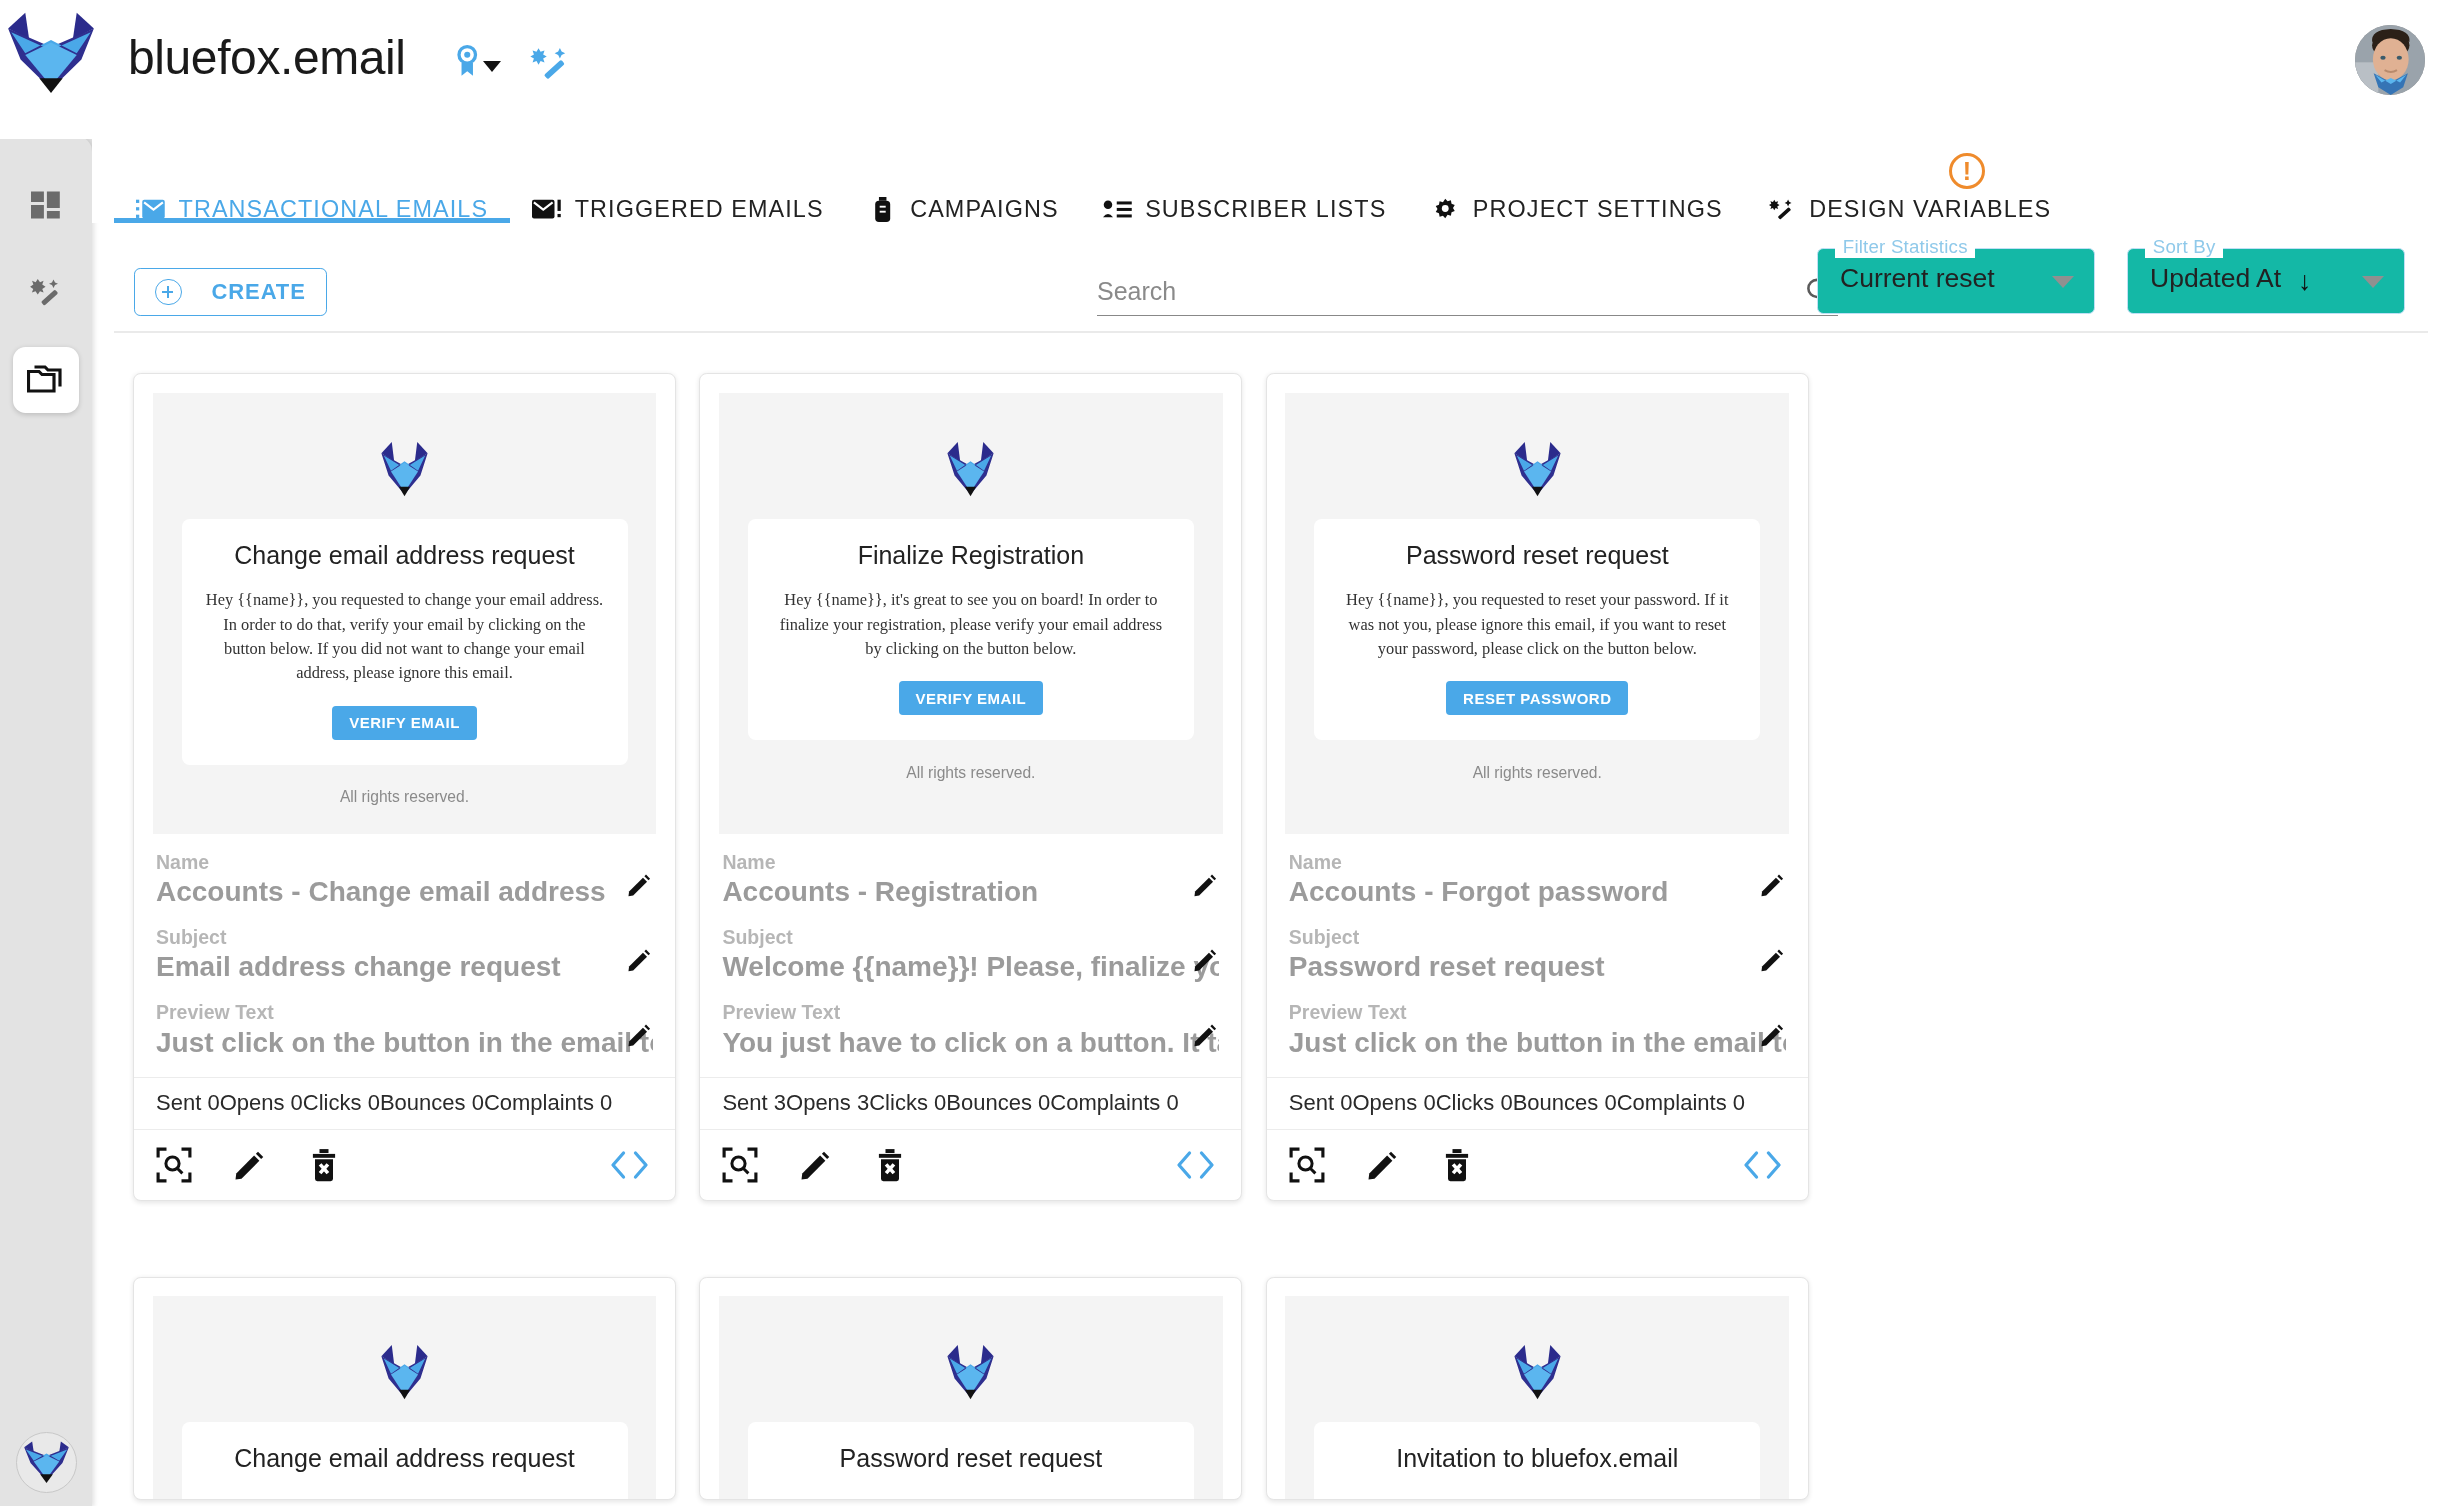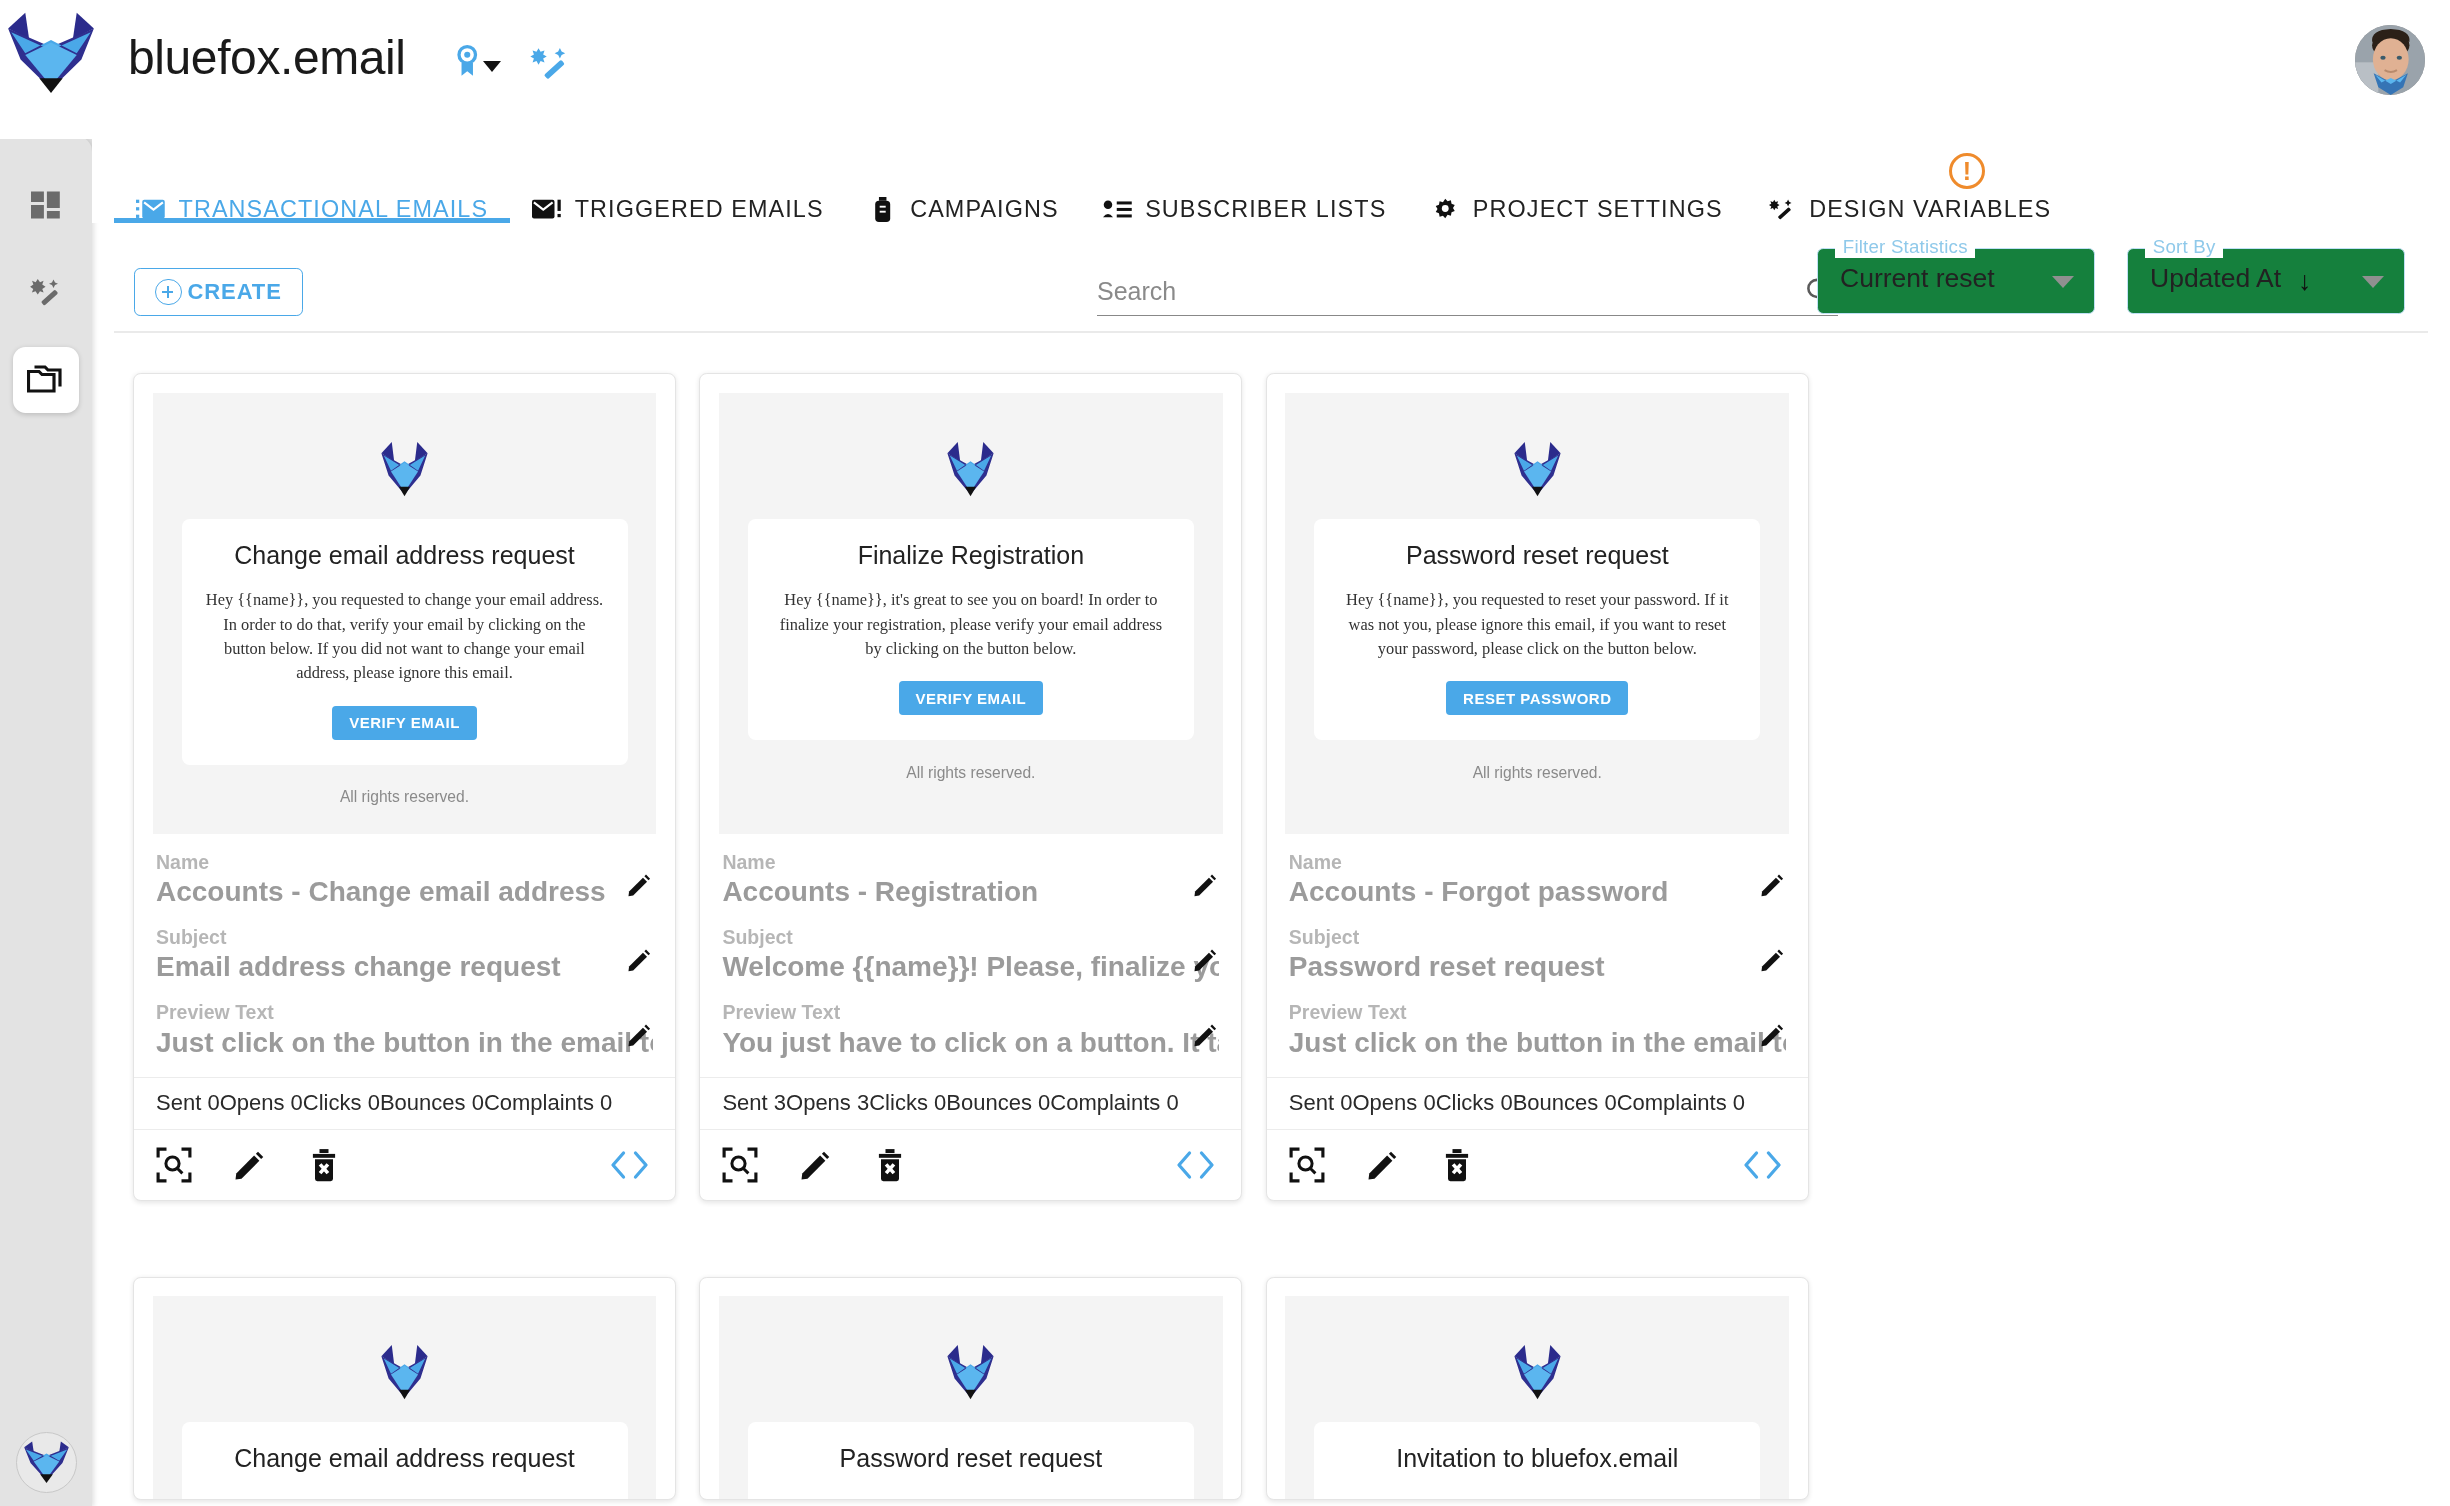--- a/index.html
+++ b/index.html
@@ -90,21 +90,21 @@
   }
   .tab-underline-bg {
     position: absolute; left: 114px; top: 331px; width: 2314px; height: 1.6px; background: #eaeaea;
   }
 
   
   .btn-create {
     position: absolute; left: 134px; top: 268px;
     height: 48px; padding: 0 20px;
     border: 1.6px solid #4aa8e8; border-radius: 6.2px; background: #fff;
-    display: flex; align-items: center; gap: 6px;
+    display: flex; align-items: center; gap: 30px;
     color: #4aa8e8; font-size: 22px; font-weight: 600; letter-spacing: 0.9px;
     cursor: pointer;
   }
   .plus-circle {
     width: 26.5px; height: 26.5px; border-radius: 50%; border: 1.9px solid #4aa8e8;
     position: relative; flex: none;
   }
   .plus-circle::before, .plus-circle::after {
     content:''; position:absolute; background:#4aa8e8;
   }
@@ -117,21 +117,21 @@
   }
   .searchbox input {
     width: 686px; height: 41px; border: 0; outline: 0; background: transparent;
     font-family: "Liberation Sans", sans-serif; font-size: 25px; color: #333;
   }
   .searchbox input::placeholder { color: #8a8a8a; }
   .search-icon { position: absolute; right: 3.1px; top: 4.7px; width: 31px; height: 31px; }
 
   .sel-field {
     position: absolute; top: 248px; height: 66px;
-    border: 1.6px solid #bfe0f5; border-radius: 6.2px; background: #15803d;
+    border: 1.6px solid #bfe0f5; border-radius: 6.2px; background: #14b8a6;
   }
   .sel-filter { left: 1817px; width: 278px; }
   .sel-sort   { left: 2127px; width: 278px; }
   .sel-legend {
     position: absolute; top: -13.3px; left: 17px; padding: 0 7.8px; background:#fff;
     font-size: 18.7px; color: #8fc9ea; letter-spacing: 0.2px; white-space: nowrap;
   }
   .sel-value {
     position: absolute; left: 22px; top: 14px;
     font-size: 26.5px; color: #222; white-space: nowrap;

